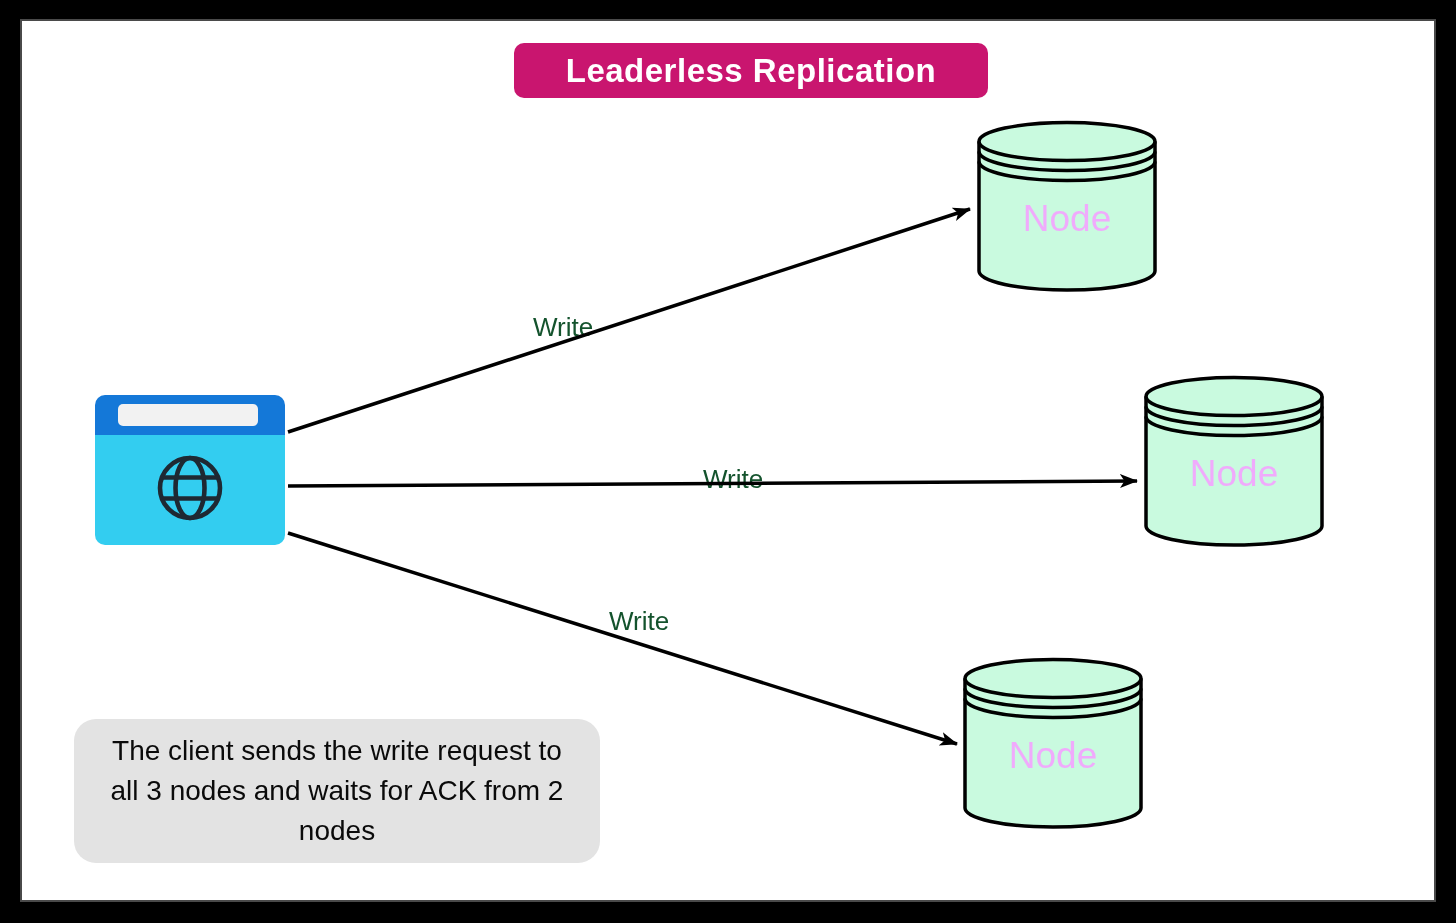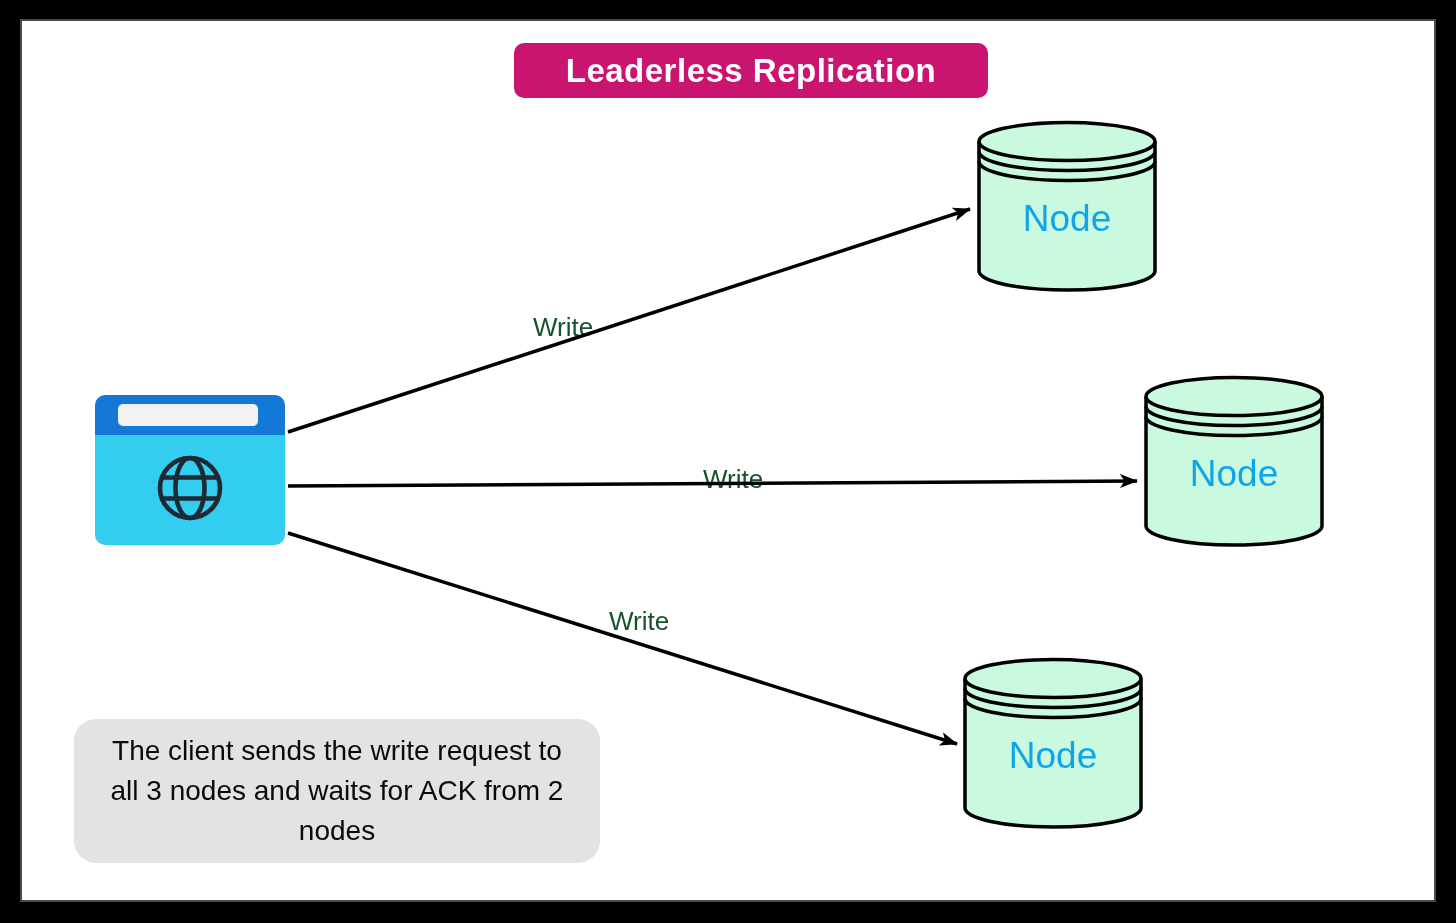--- a/index.html
+++ b/index.html
@@ -61,21 +61,21 @@
   
   .node {
     width: 184px; height: 178px;
   }
   .node svg { position: absolute; left: 0; top: 0; }
   .node-label {
     position: absolute; left: 0; top: 46px;
     width: 100%; height: 110px;
     display: flex; align-items: center; justify-content: center;
     font-size: 37px;
-    color: #0ea5e9;
+    color: #f0abfc;
   }
   .node1 { left: 975px; top: 118px; }
   .node2 { left: 1142px; top: 373px; }
   .node3 { left: 961px; top: 655px; }
 
   
   .write-label {
     transform: translate(-50%, -50%);
     font-size: 26px;
     color: #14532d;

